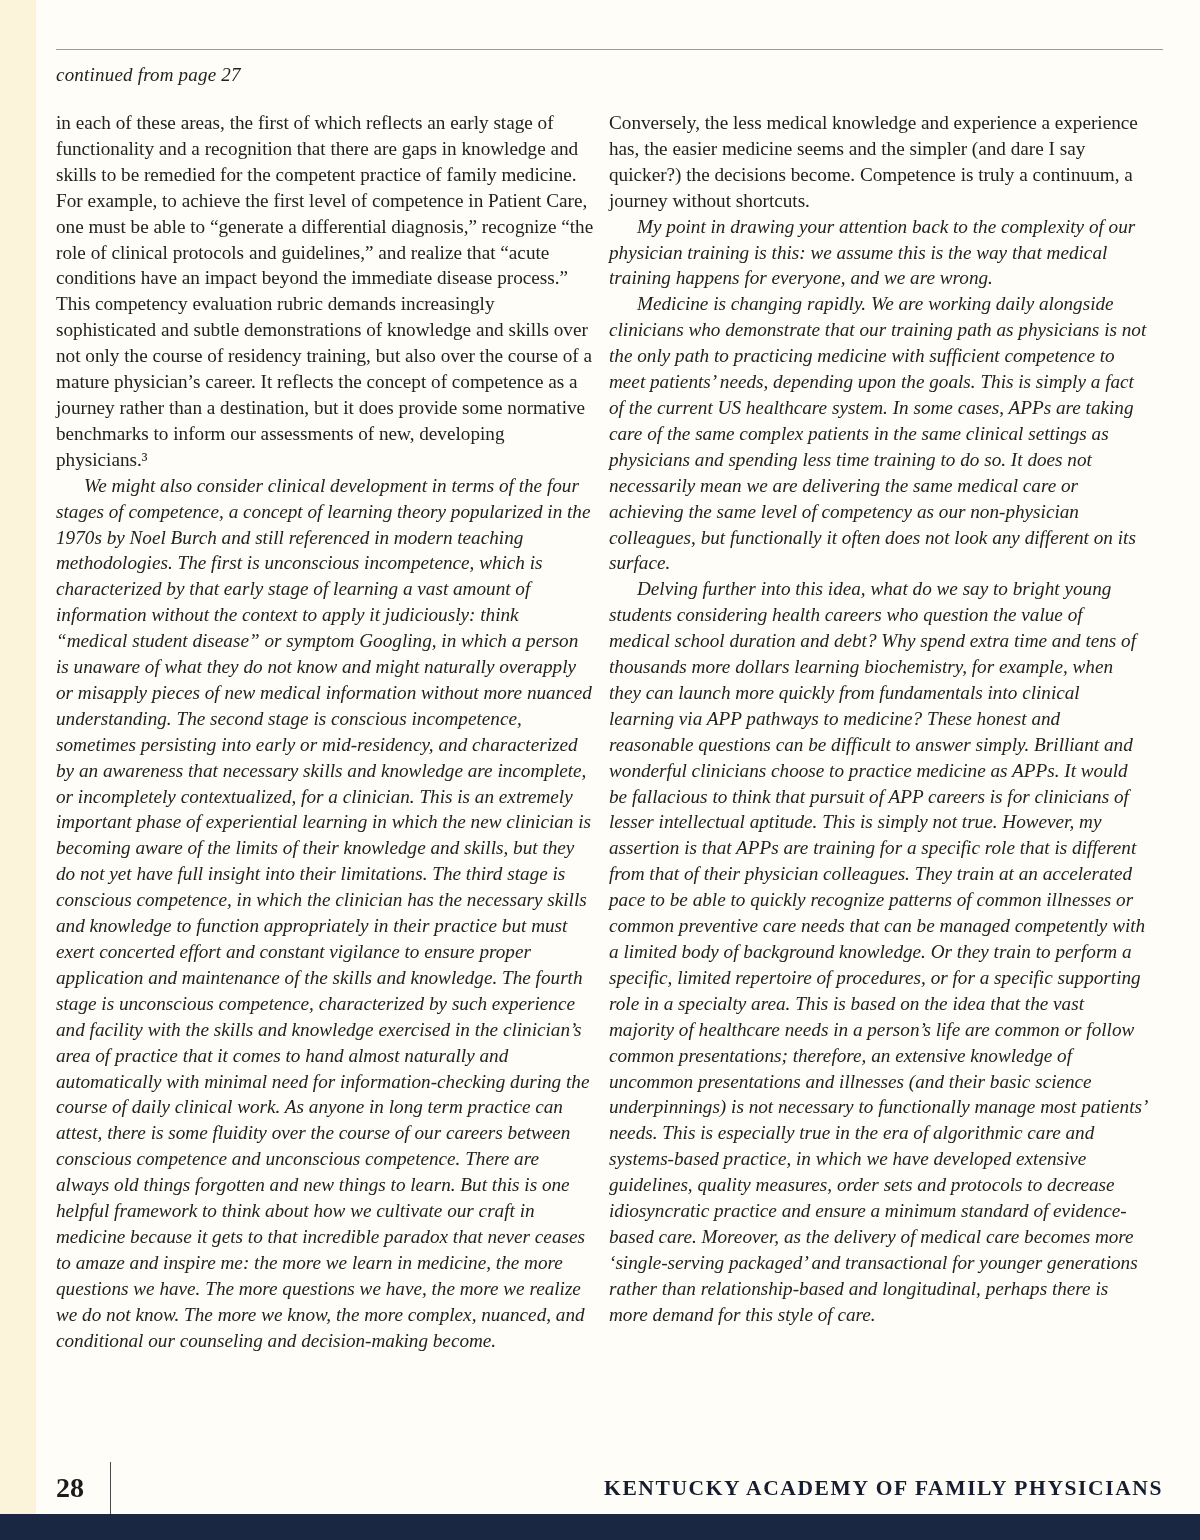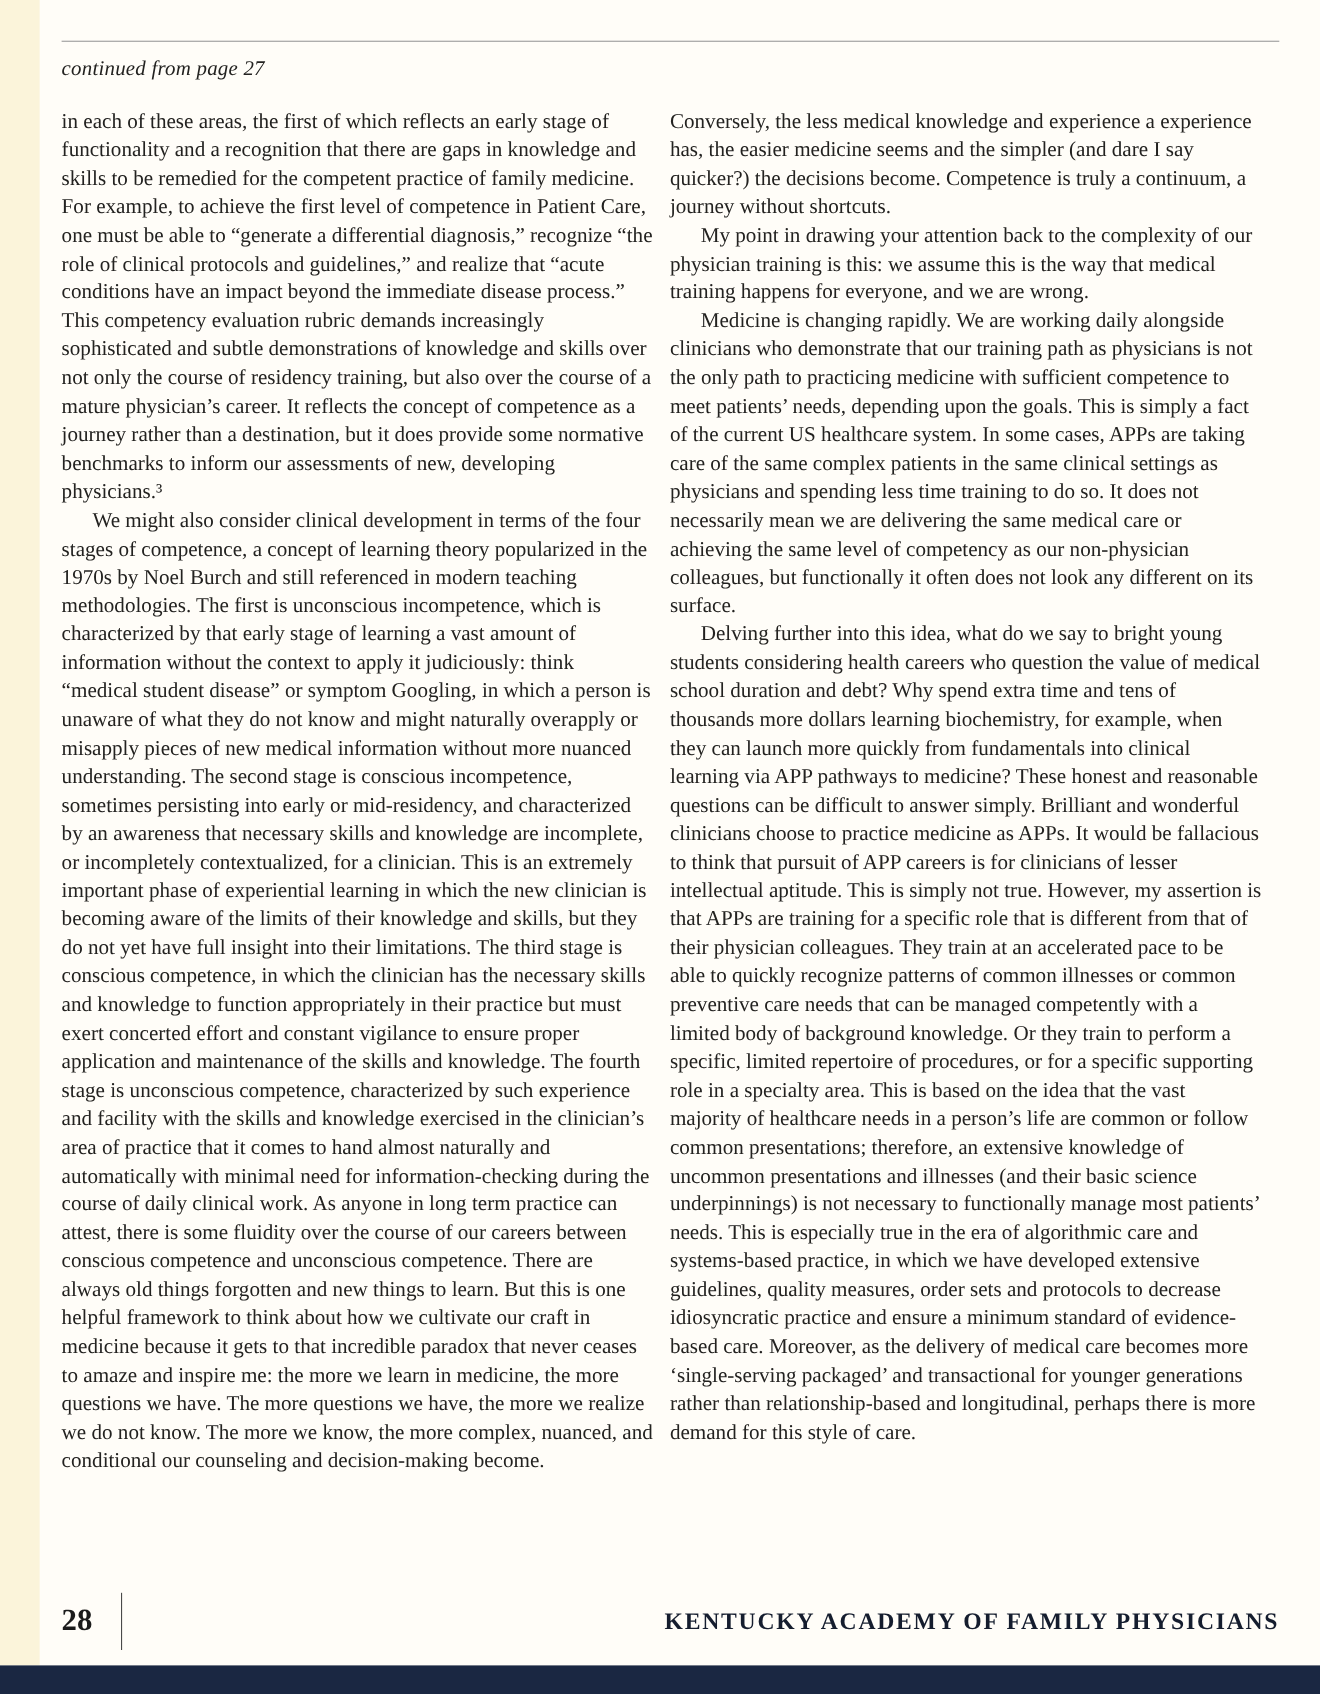--- a/index.html
+++ b/index.html
@@ -6,31 +6,31 @@
   body { width:1200px; background:#ffffff; font-family:"Liberation Serif","DejaVu Serif",serif; }
   .page {
     position:relative; width:1200px; height:1540px;
     background:var(--paper,#fffdf8); overflow:hidden;
     color:var(--text,#232220);
   }
   .left-strip {
     position:absolute; left:0; top:0; bottom:26px; width:36px;
     background:var(--strip,#fbf4da);
   }
-  .content { position:absolute; left:56px; right:37px; top:0; }
+  .content { position:absolute; left:56px; right:37px; top:12px; }
   .top-rule { border:none; border-top:1px solid var(--rule,#9b9b9b); margin-top:37px; }
   .continued-note {
     margin-top:14px; font-style:italic; font-size:19px; letter-spacing:0.2px;
   }
   .columns { display:flex; gap:15px; margin-top:24px; }
   .col { width:538px; font-size:19.2px; line-height:25.9px; text-align:left; }
   .col p { text-indent:0; }
-  .col p.indent { text-indent:28px; }
+  .col p.indent { text-indent:28px;font-style:italic; }
   .footer {
-    position:absolute; left:56px; right:37px; bottom:40px; height:52px;
+    position:absolute; left:56px; right:37px; bottom:26px; height:52px;
     display:flex; align-items:center;
   }
   .page-num { font-weight:bold; font-size:28px; color:#1b1b1b; }
   .footer-divider { width:1px; align-self:stretch; background:#4a4a4a; margin-left:26px; }
   .publication {
     margin-left:auto; font-weight:bold; font-size:21.5px;
     letter-spacing:1.6px; color:#151d2e;
   }
   .bottom-bar {
     position:absolute; left:0; right:0; bottom:0; height:26px;

